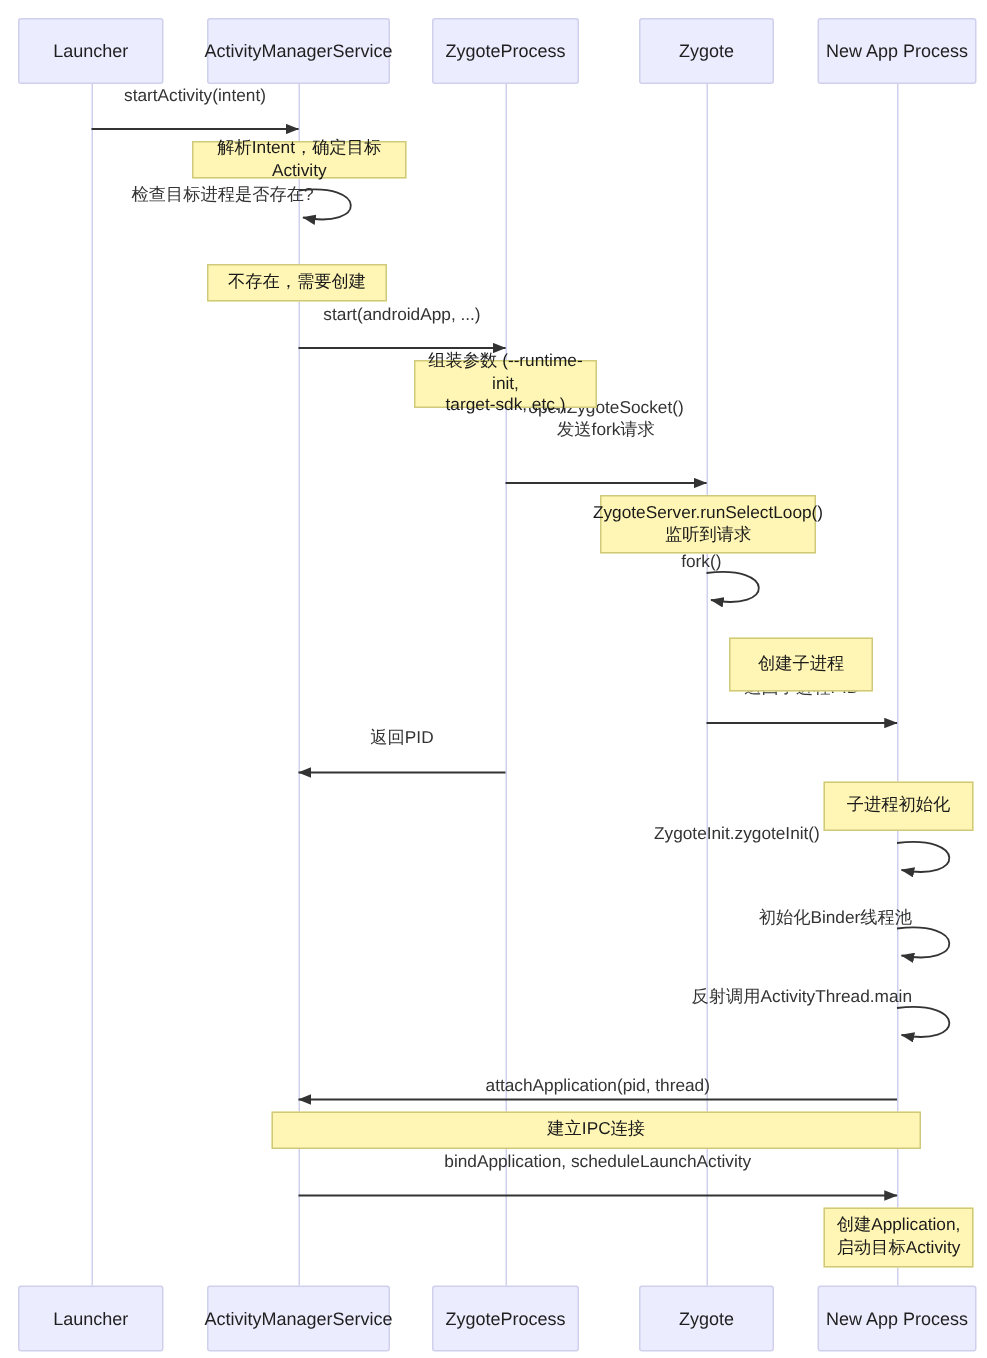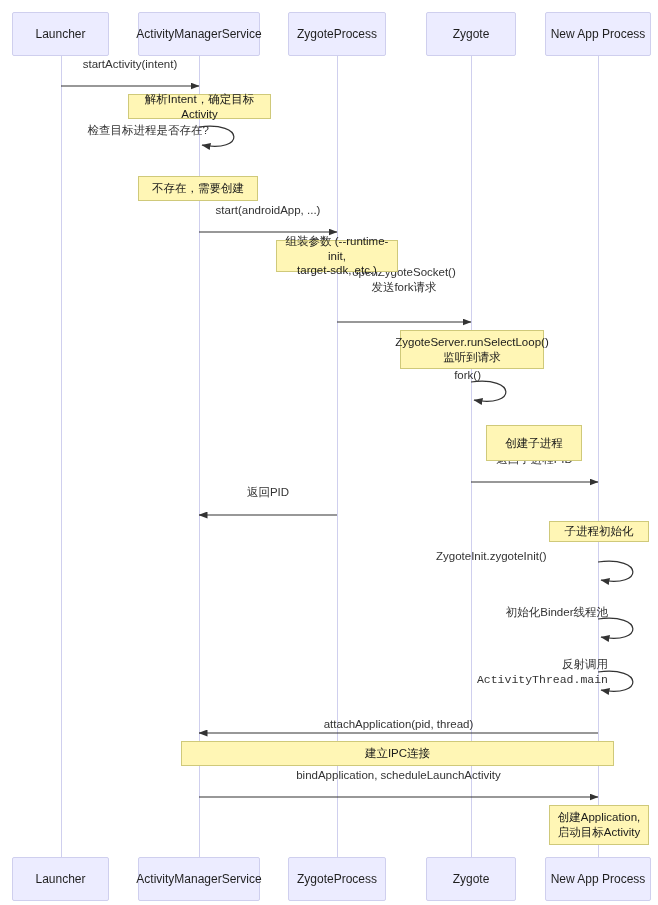--- a/index.html
+++ b/index.html
@@ -135,34 +135,34 @@
       <div class="msg-label" style="left: 61px; width: 138px; top: 57px;">startActivity(intent)</div>
       <div class="msg-label" style="left: 49px; width: 160px; text-align: right; top: 123px;">检查目标进程是否存在?</div>
       <div class="msg-label" style="left: 199px; width: 138px; top: 203px;">start(androidApp, ...)</div>
       <div class="msg-label" style="left: 337px; width: 134px; top: 265px;">openZygoteSocket()
 发送fork请求</div>
       <div class="msg-label" style="left: 321px; width: 160px; text-align: right; top: 368px;">fork()</div>
       <div class="msg-label" style="left: 471px; width: 127px; top: 452px;">返回子进程PID</div>
       <div class="msg-label" style="left: 199px; width: 138px; top: 485px;">返回PID</div>
       <div class="msg-label" style="left: 436px; width: 160px; text-align: left; top: 549px;">ZygoteInit.zygoteInit()</div>
       <div class="msg-label" style="left: 448px; width: 160px; text-align: right; top: 605px;">初始化Binder线程池</div>
-      <div class="msg-label" style="left: 448px; width: 160px; text-align: right; top: 658px; font-family: Liberation Mono, monospace;">反射调用ActivityThread.main</div>
+      <div class="msg-label" style="left: 448px; width: 160px; text-align: right; top: 658px;">反射调用ActivityThread.main</div>
       <div class="msg-label" style="left: 199px; width: 399px; top: 704px; margin-top: 13px;">attachApplication(pid, thread)</div>
       <div class="msg-label" style="left: 199px; width: 399px; top: 768px;">bindApplication, scheduleLaunchActivity</div>
     </div>
 
   <div id="notes-layer">
       <div class="note-box" style="left: 128px; top: 94px; width: 143px; height: 25px;"><span>解析Intent，确定目标Activity</span></div>
       <div class="note-box" style="left: 138px; top: 176px; width: 120px; height: 25px;"><span>不存在，需要创建</span></div>
       <div class="note-box" style="left: 276px; top: 240px; width: 122px; height: 32px;"><span>组装参数 (--runtime-init,
 target-sdk, etc.)</span></div>
       <div class="note-box" style="left: 400px; top: 330px; width: 144px; height: 39px;"><span>ZygoteServer.runSelectLoop()
 监听到请求</span></div>
       <div class="note-box" style="left: 486px; top: 425px; width: 96px; height: 36px;"><span>创建子进程</span></div>
-      <div class="note-box" style="left: 549px; top: 521px; width: 100px; height: 21px;"><span>子进程初始化</span></div>
+      <div class="note-box" style="left: 549px; top: 521px; width: 100px; height: 33px;"><span>子进程初始化</span></div>
       <div class="note-box" style="left: 181px; top: 741px; width: 433px; height: 25px;"><span>建立IPC连接</span></div>
       <div class="note-box" style="left: 549px; top: 805px; width: 100px; height: 40px;"><span>创建Application,
 启动目标Activity</span></div>
     </div>
 
   <div id="participants-bottom">
       <div class="participant-box" style="left: 12px; top: 857px; width: 97px; height: 44px;">
         <span>Launcher</span>
       </div>
       <div class="participant-box" style="left: 138px; top: 857px; width: 122px; height: 44px;">

